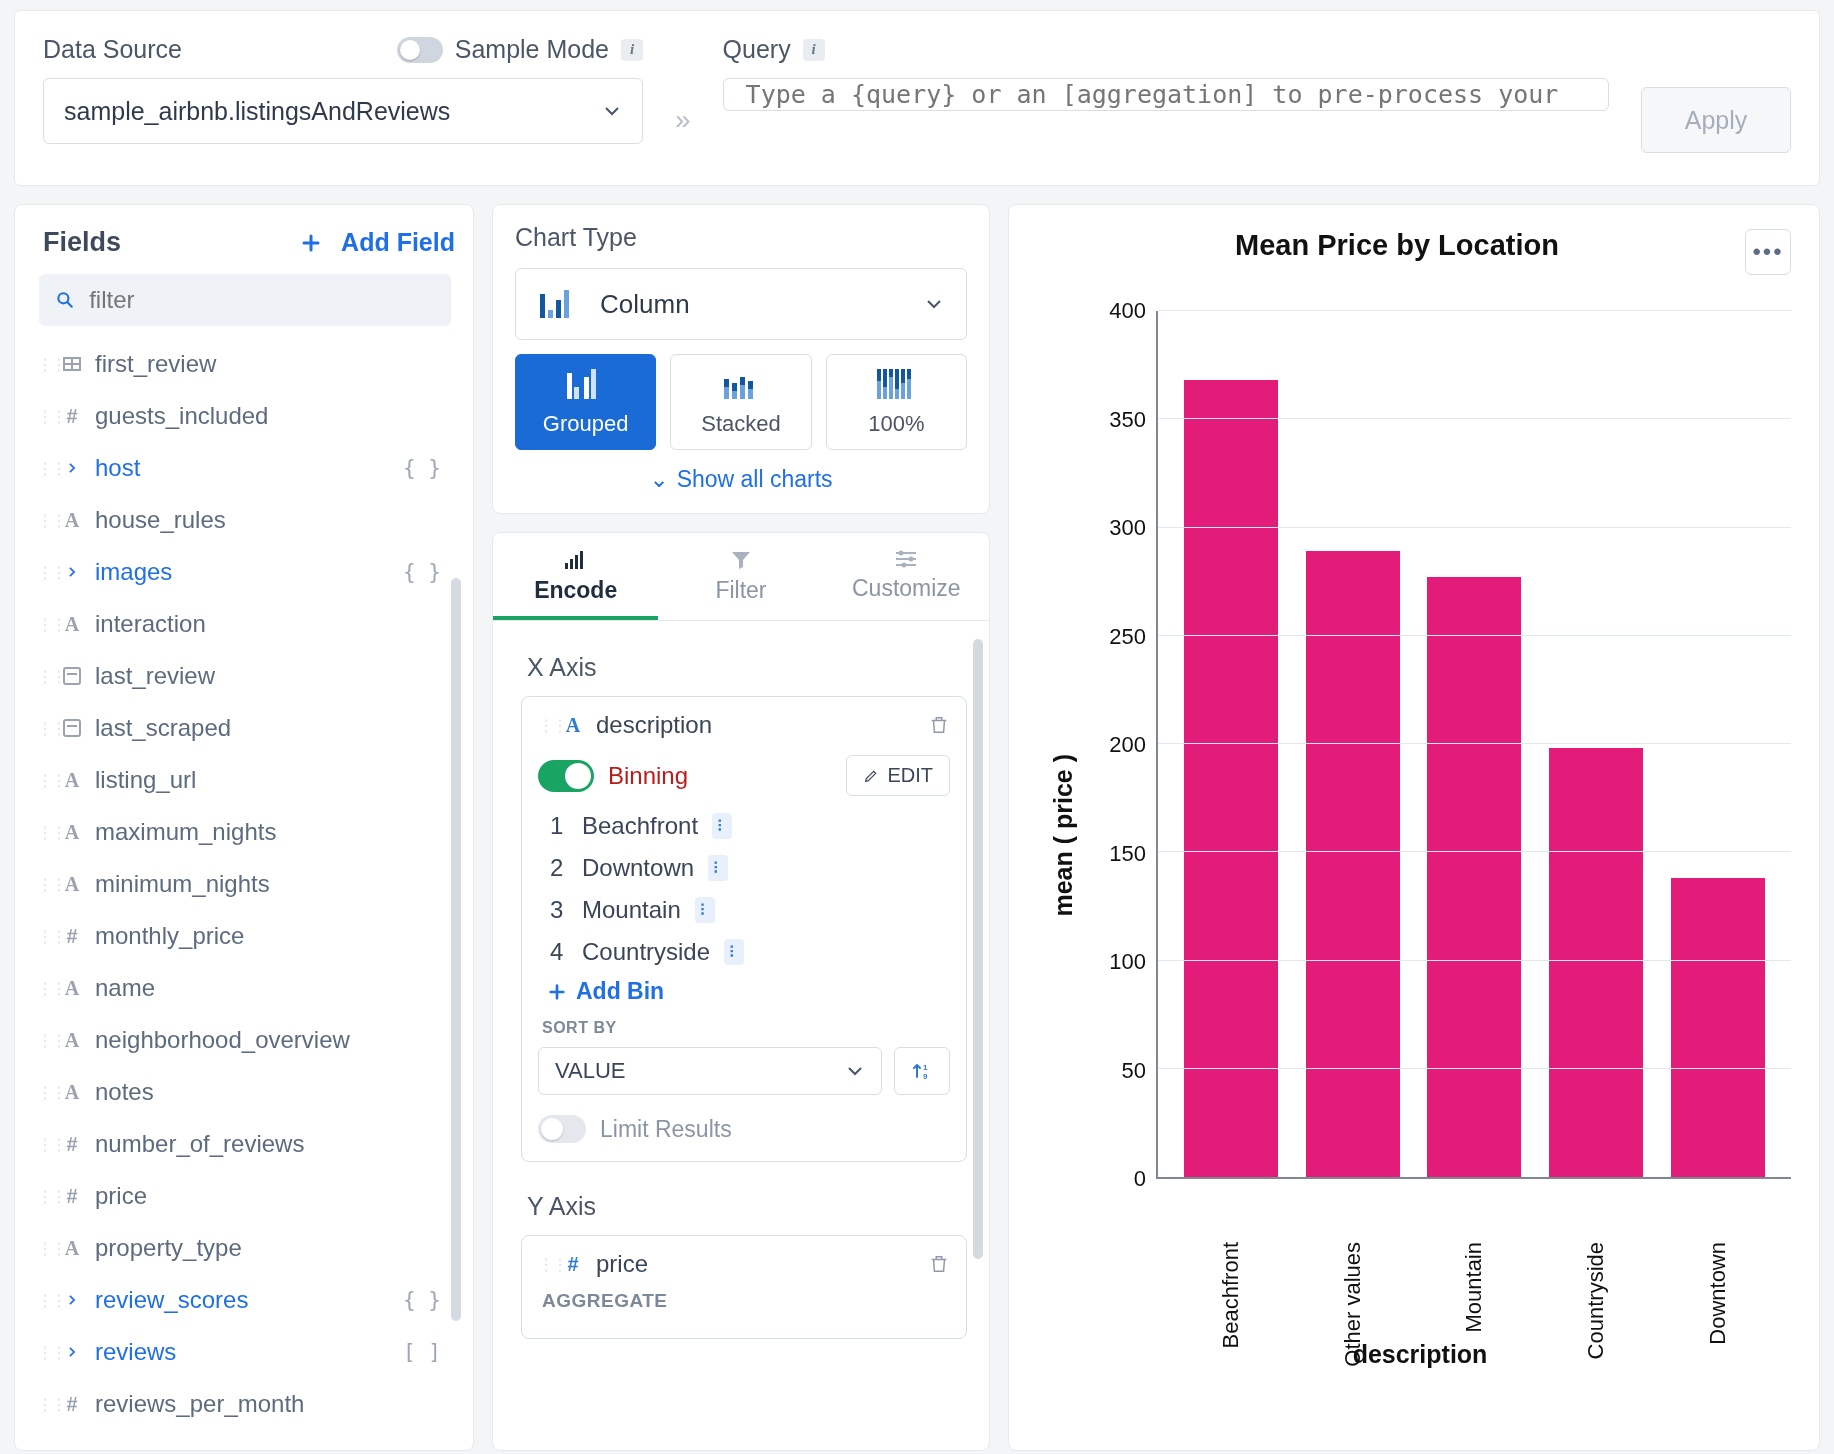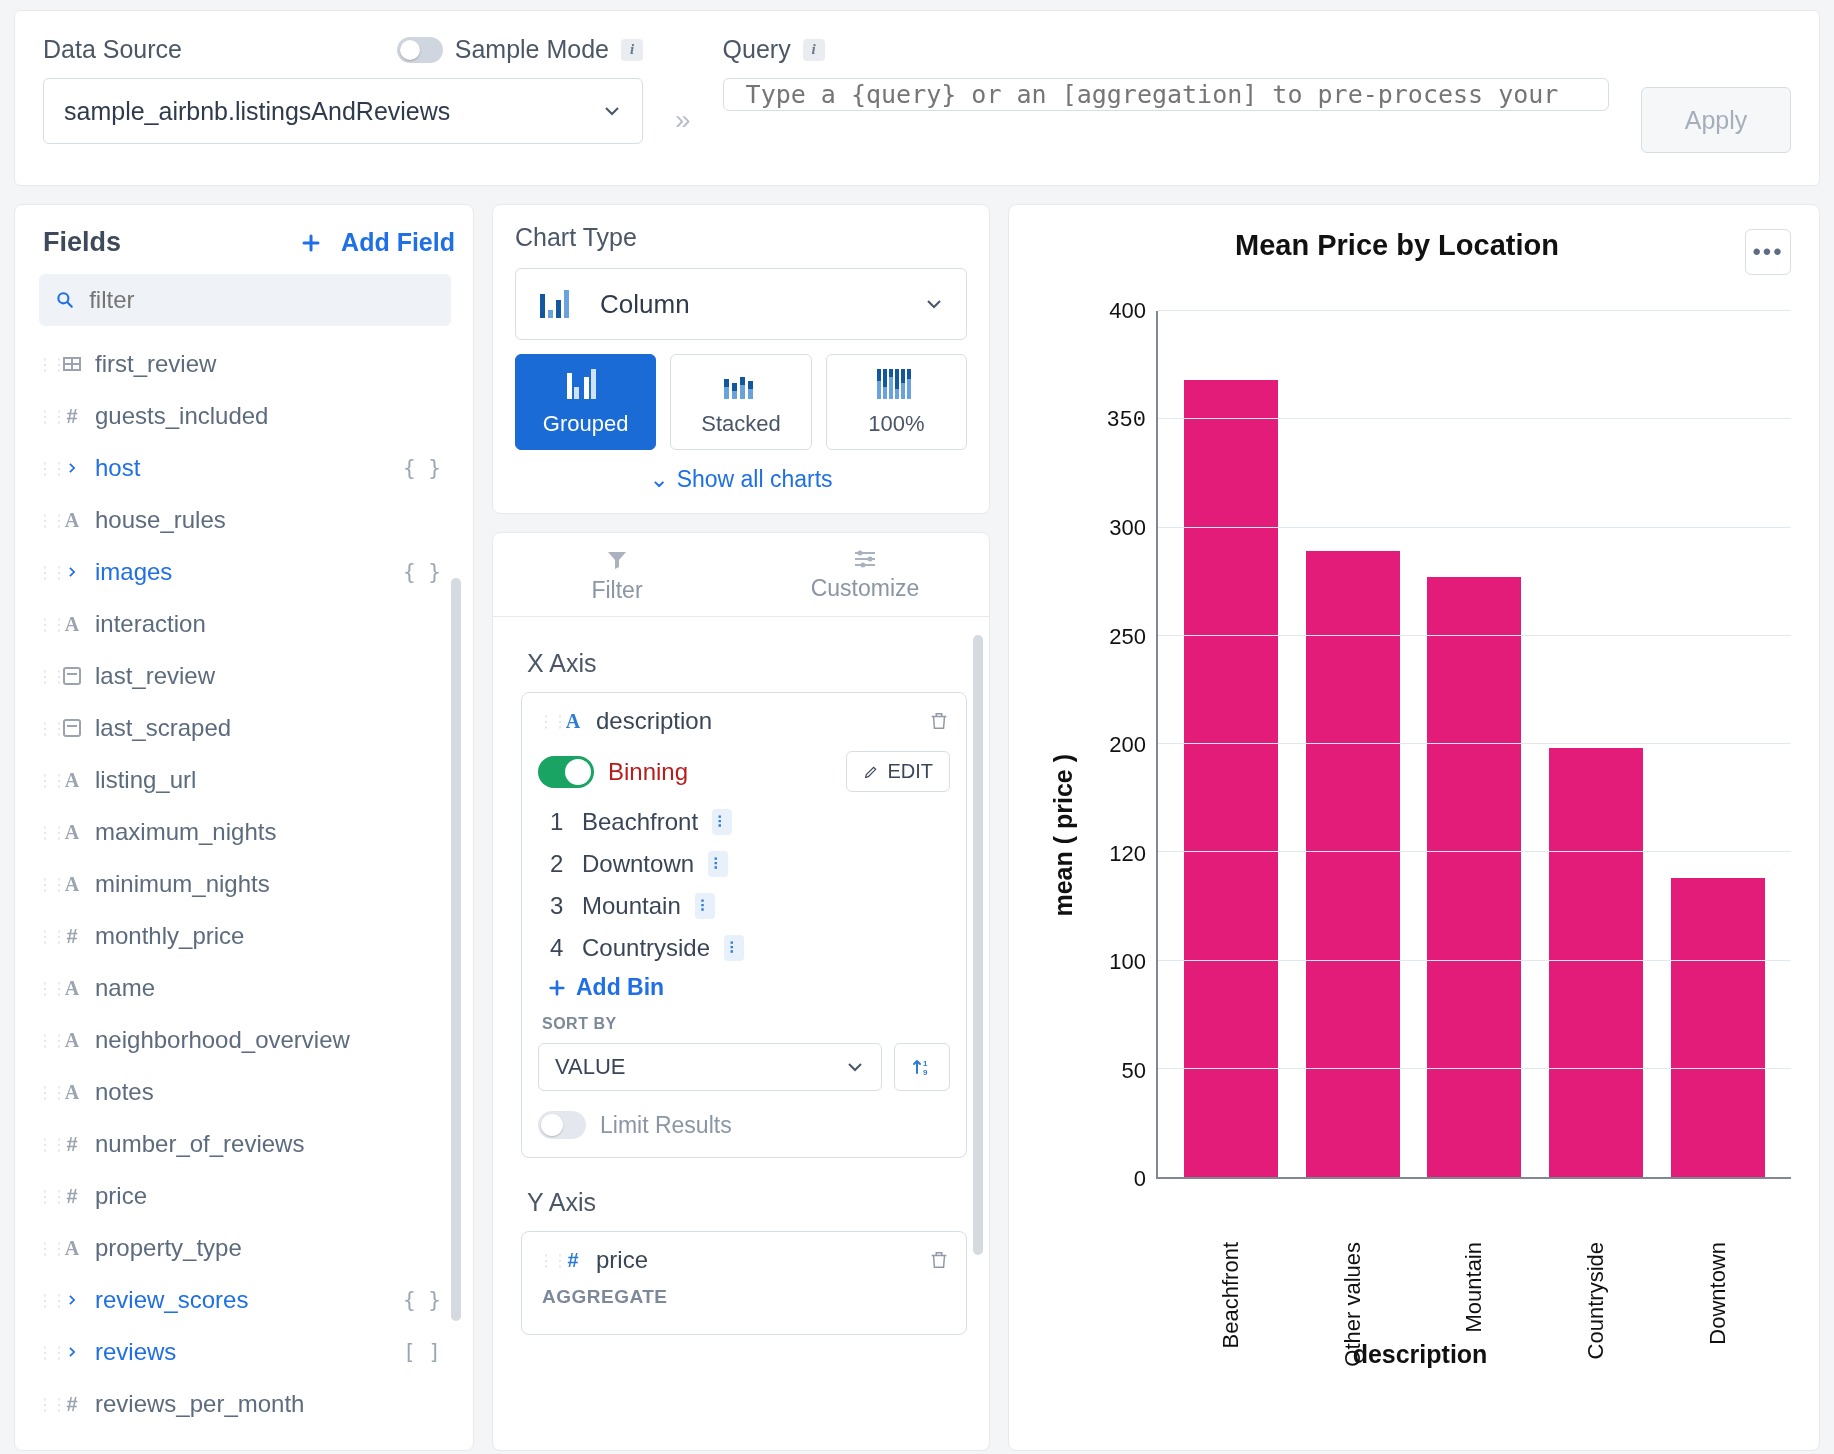--- a/index.html
+++ b/index.html
@@ -412,20 +412,31 @@
             <span>100%</span>
           </div>
         </div>
       <div class="show-all">
         <span style="margin-right:8px;">⌄</span><span>Show all charts</span>
       </div>
     </div>
 
     <div class="panel encode-panel">
       <div class="tabs">
+        <div class="tab active">
+          <span class="tab-icon">
+            <svg width="26" height="22" viewBox="0 0 26 22">
+                <rect x="2" y="14" width="3" height="6" fill="currentColor"></rect>
+                <rect x="7" y="10" width="3" height="10" fill="currentColor"></rect>
+                <rect x="12" y="6" width="3" height="14" fill="currentColor"></rect>
+                <rect x="17" y="2" width="3" height="18" fill="currentColor"></rect>
+              </svg>
+          </span>
+          <span>Encode</span>
+        </div>
         <div class="tab">
           <span class="tab-icon">
             <svg width="22" height="22" viewBox="0 0 22 22">
                 <path d="M2 3h18l-7 8v7l-4 2v-9z" fill="currentColor"></path>
               </svg>
           </span>
           <span>Filter</span>
         </div>
         <div class="tab">
           <span class="tab-icon">
@@ -543,25 +554,25 @@
       <div class="chart-title">Mean Price by Location</div>
       <div class="chart-menu-btn">•••</div>
     </div>
 
     <div class="plot-wrap">
       <div class="y-axis-label">mean ( price )</div>
       <div class="y-ticks" id="y-ticks" style="position: relative; margin-top: 6px; margin-bottom: 186px;">
           <div class="y-tick" style="top: 100%; position: absolute; right: 10px; transform: translateY(-50%);">0</div>
           <div class="y-tick" style="top: 87.5%; position: absolute; right: 10px; transform: translateY(-50%);">50</div>
           <div class="y-tick" style="top: 75%; position: absolute; right: 10px; transform: translateY(-50%);">100</div>
-          <div class="y-tick" style="top: 62.5%; position: absolute; right: 10px; transform: translateY(-50%);">120</div>
+          <div class="y-tick" style="top: 62.5%; position: absolute; right: 10px; transform: translateY(-50%);">150</div>
           <div class="y-tick" style="top: 50%; position: absolute; right: 10px; transform: translateY(-50%);">200</div>
           <div class="y-tick" style="top: 37.5%; position: absolute; right: 10px; transform: translateY(-50%);">250</div>
           <div class="y-tick" style="top: 25%; position: absolute; right: 10px; transform: translateY(-50%);">300</div>
-          <div class="y-tick" style="top: 12.5%; position: absolute; right: 10px; transform: translateY(-50%); font-family: Liberation Mono, monospace;">350</div>
+          <div class="y-tick" style="top: 12.5%; position: absolute; right: 10px; transform: translateY(-50%);">350</div>
           <div class="y-tick" style="top: 0%; position: absolute; right: 10px; transform: translateY(-50%);">400</div>
         </div>
       <div class="plot-area" id="plot-area">
         <div class="bars" id="bars">
             <div class="bar" style="height: 92%; background: rgb(227, 28, 121);"></div>
             <div class="bar" style="height: 72.25%; background: rgb(227, 28, 121);"></div>
             <div class="bar" style="height: 69.25%; background: rgb(227, 28, 121);"></div>
             <div class="bar" style="height: 49.5%; background: rgb(227, 28, 121);"></div>
             <div class="bar" style="height: 34.5%; background: rgb(227, 28, 121);"></div>
           </div>

